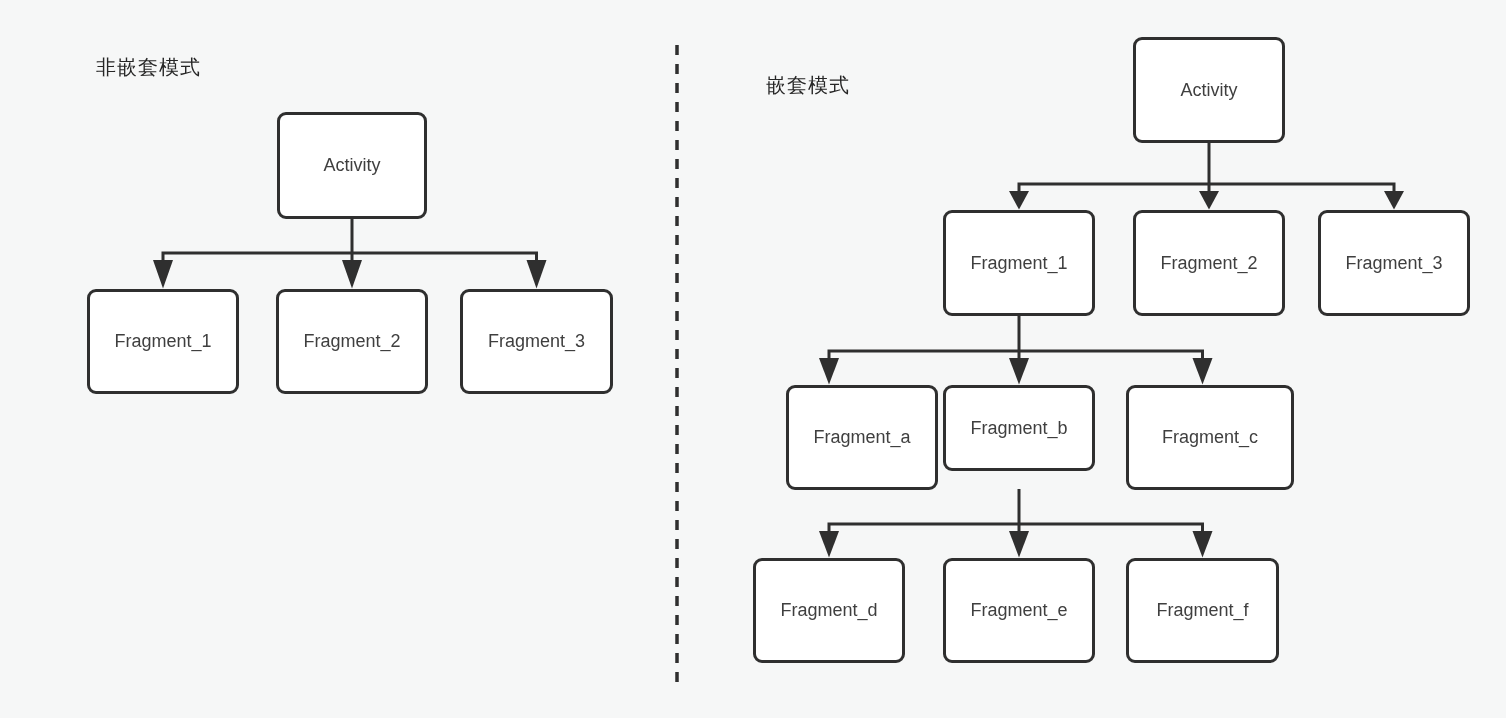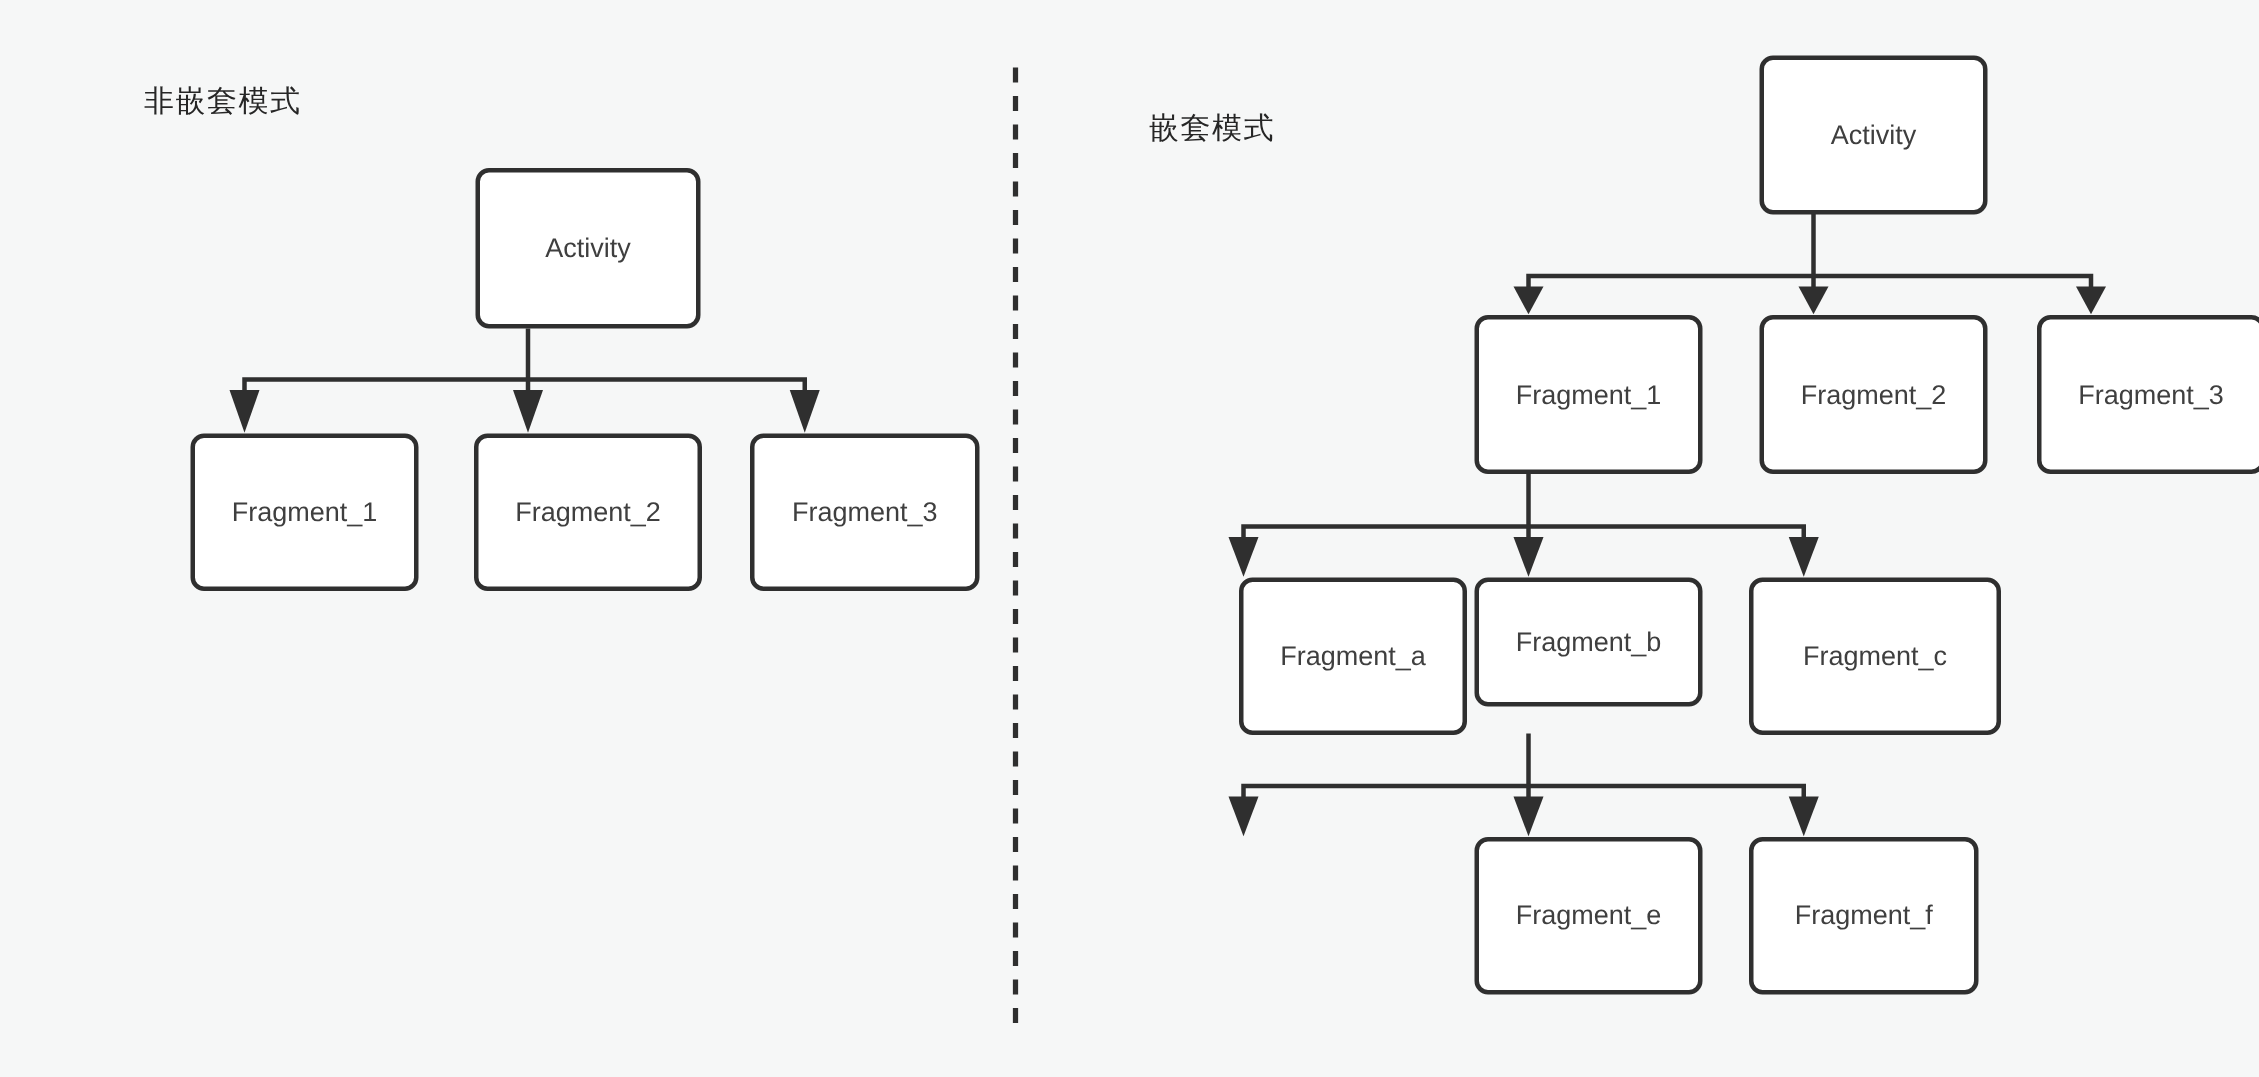--- a/index.html
+++ b/index.html
@@ -55,21 +55,20 @@
     position: absolute;
     background: var(--node-fill);
     border: 3px solid var(--stroke);
     border-radius: 9px;
     display: flex;
     align-items: center;
     justify-content: center;
     font-size: 18px;
     color: var(--node-text);
     white-space: nowrap;
-    margin-left: 40px;
   }
 </style>
 </head>
 <body>
 
 <div class="canvas">
 
   <svg class="connector-layer" viewBox="0 0 1506 718" xmlns="http://www.w3.org/2000/svg">
 
     <path class="divider" d="M677 45 V684"></path>
@@ -126,18 +125,19 @@
   <div class="node" style="left:1133px; top:210px; width:152px; height:106px;">Fragment_2</div>
 
   <div class="node" style="left:1318px; top:210px; width:152px; height:106px;">Fragment_3</div>
 
   <div class="node" style="left:786px; top:385px; width:152px; height:105px;">Fragment_a</div>
 
   <div class="node" style="left:943px; top:385px; width:152px; height:86px;">Fragment_b</div>
 
   <div class="node" style="left:1126px; top:385px; width:168px; height:105px;">Fragment_c</div>
 
+  <div class="node" style="left:753px; top:558px; width:152px; height:105px;">Fragment_d</div>
 
   <div class="node" style="left:943px; top:558px; width:152px; height:105px;">Fragment_e</div>
 
   <div class="node" style="left:1126px; top:558px; width:153px; height:105px;">Fragment_f</div>
 
 </div>
 
 </body></html>

